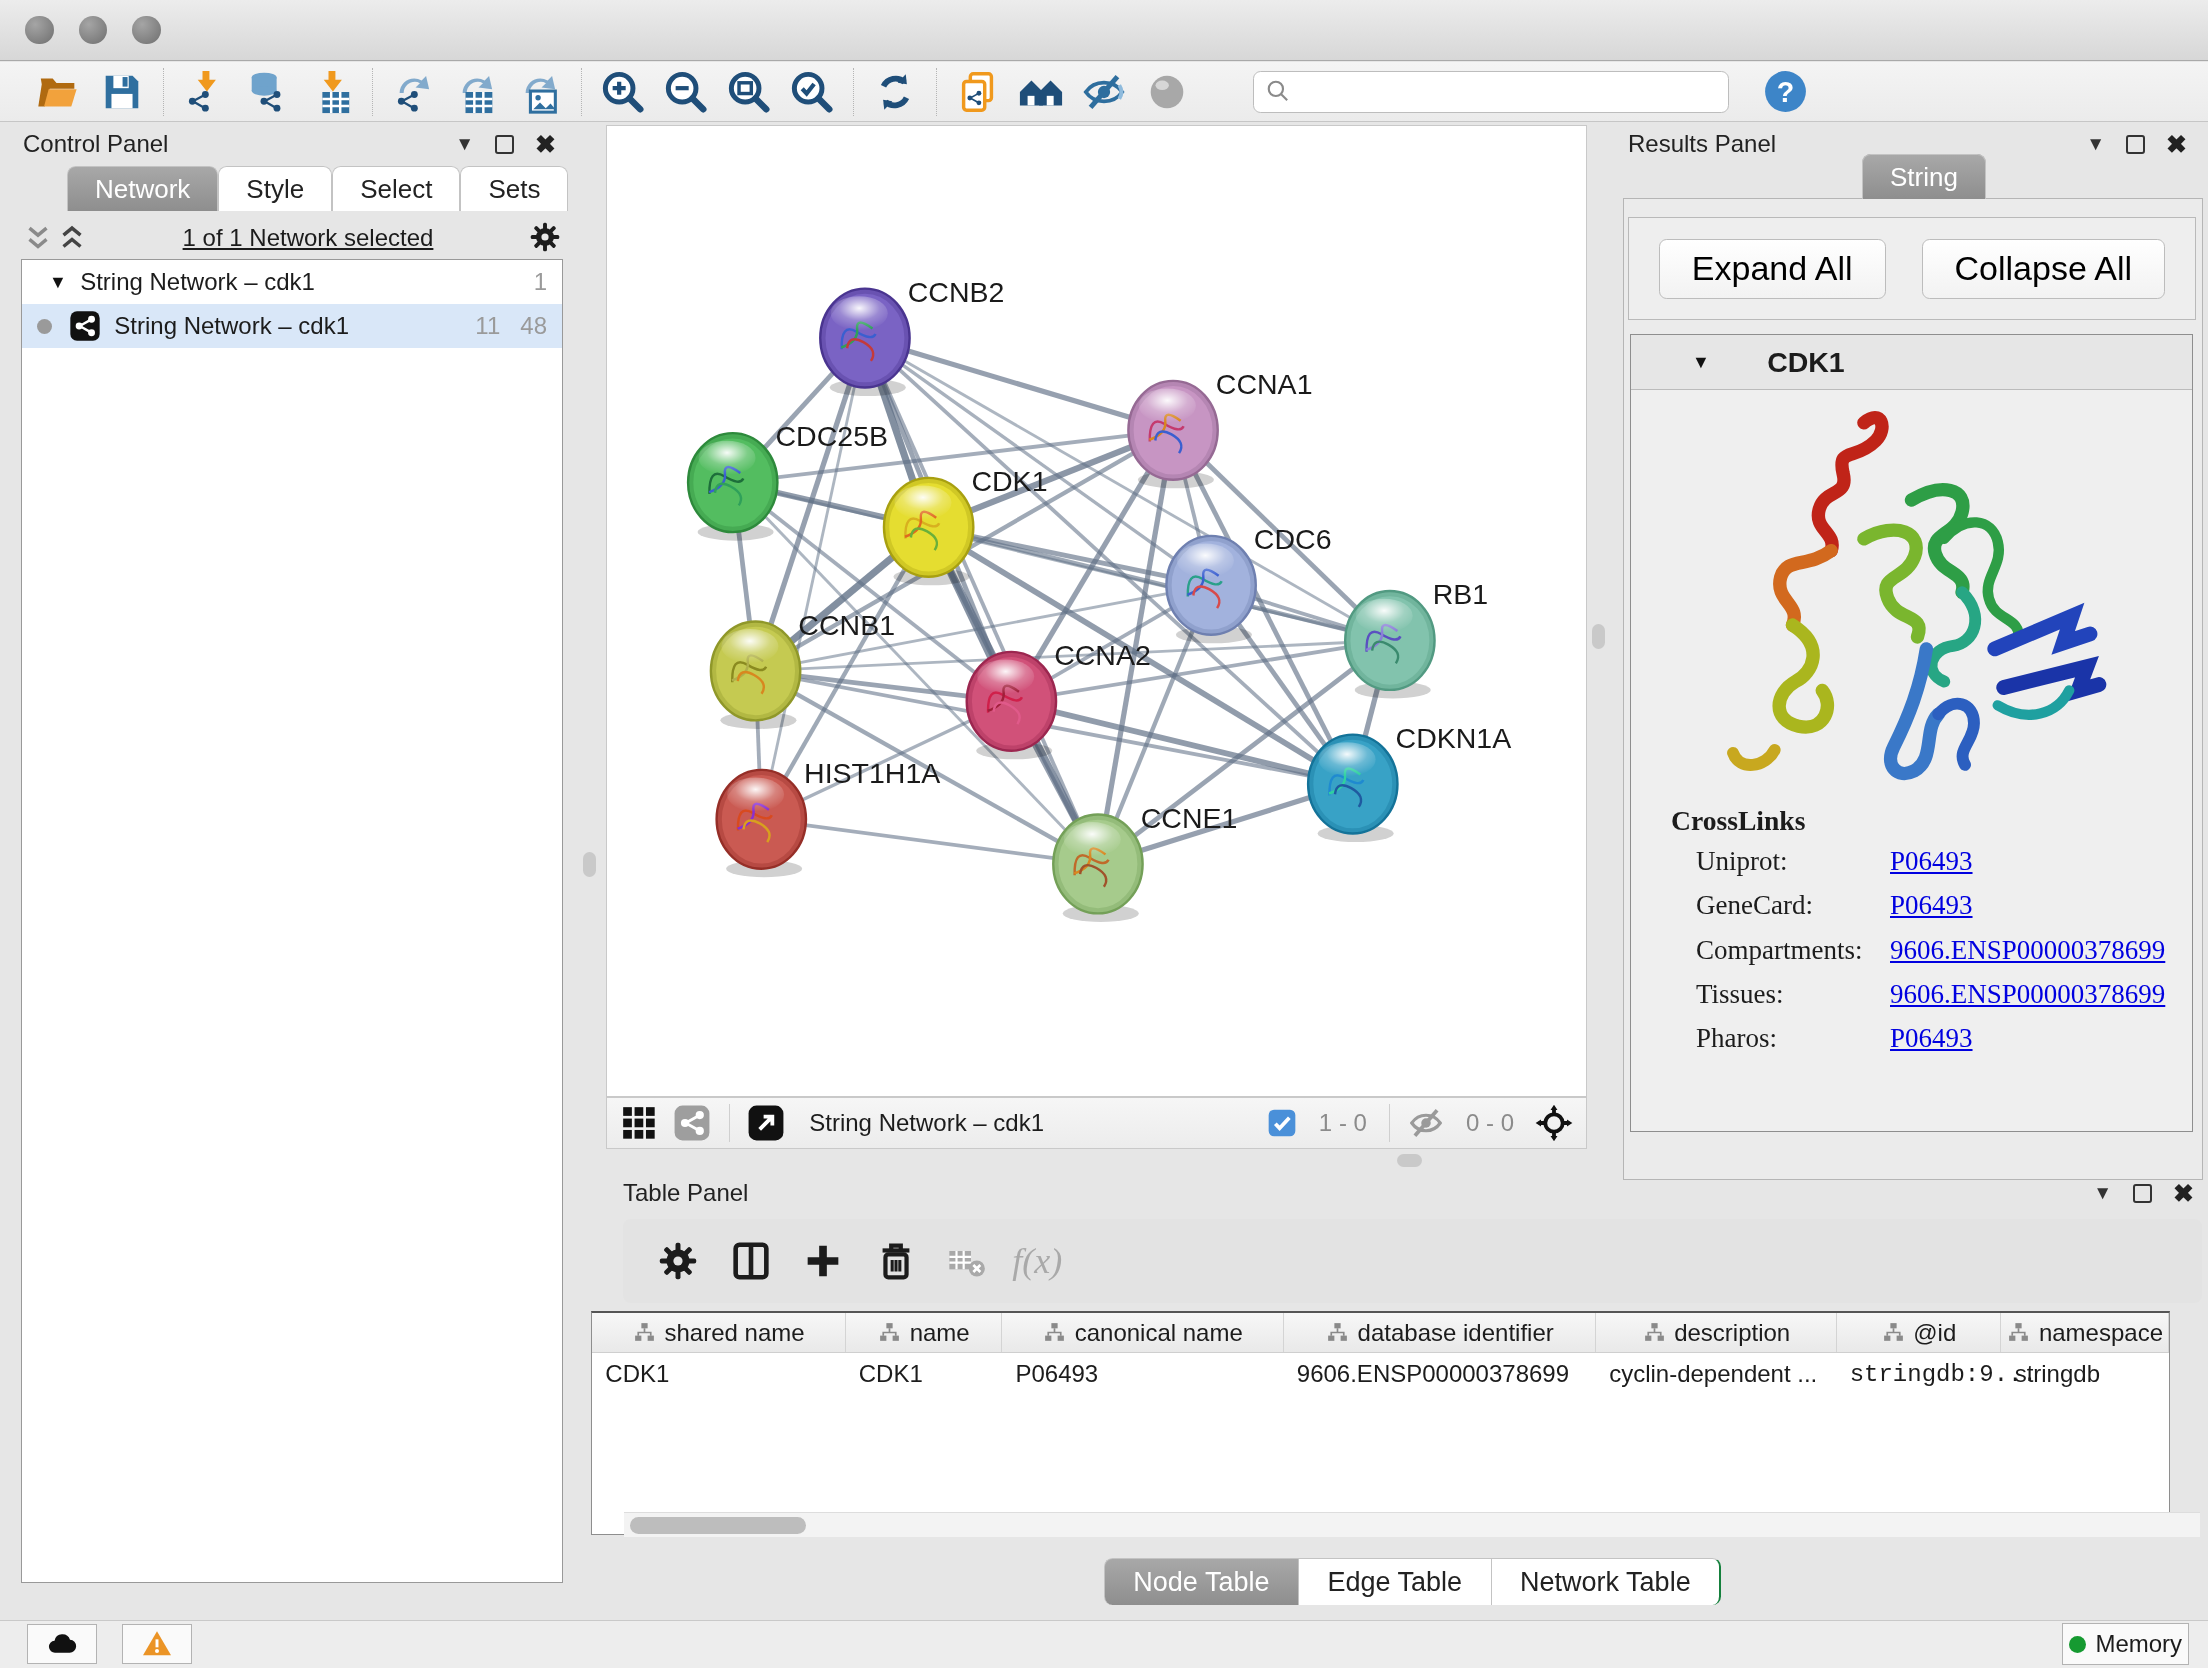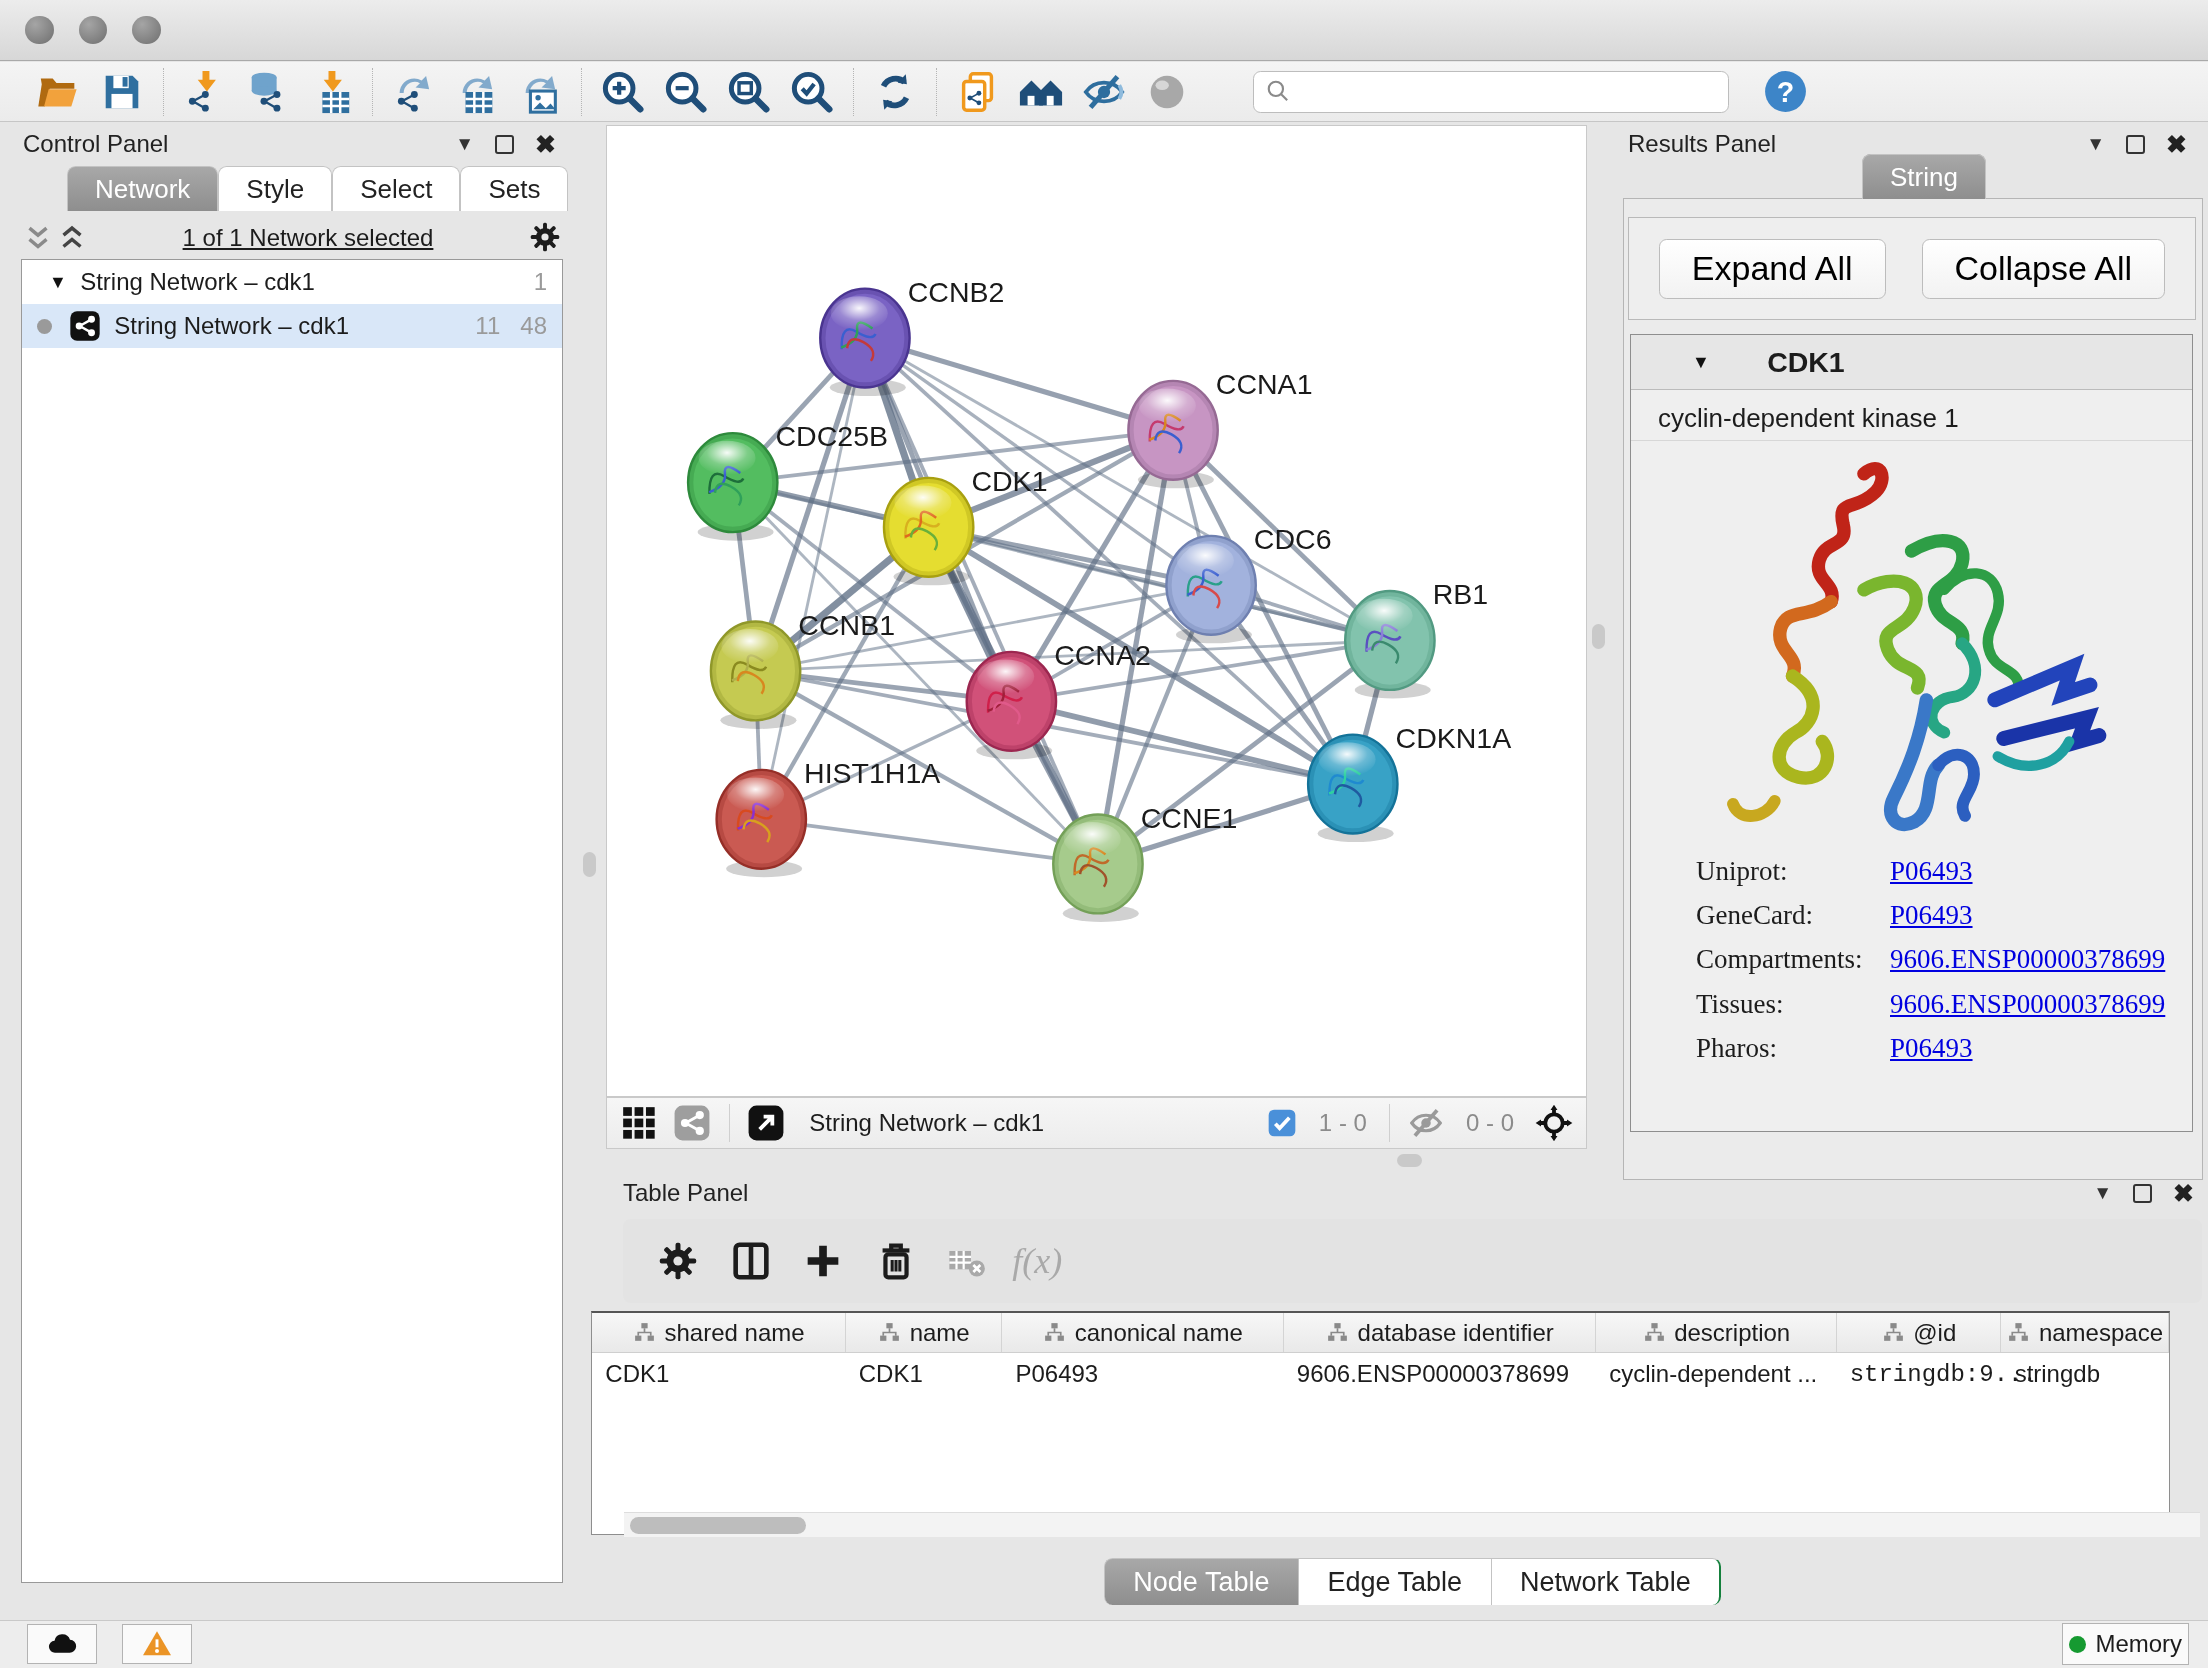--- a/index.html
+++ b/index.html
@@ -683,21 +683,20 @@
 </div>
 <div class="res-btnbox">
   <button class="res-btn">Expand All</button>
   <button class="res-btn">Collapse All</button>
 </div>
 <div class="res-entry">
   <div class="res-entry-head">
     <span class="disc">▼</span>
     <span class="res-entry-name">CDK1</span>
   </div>
-  <div class="res-desc">cyclin-dependent kinase 1</div>
   <div class="protein-wrap">
     <svg width="447" height="409" viewBox="0 0 300 275">
       <g fill="none" stroke-linecap="round">
         <path d="M118 18 C130 8 134 22 126 30 C112 44 100 34 104 52 C108 68 92 62 88 76 C84 90 100 92 96 104" stroke="#c02418" stroke-width="9"></path>
         <path d="M96 104 C80 116 66 108 62 122 C58 138 76 140 70 154" stroke="#d2691e" stroke-width="9"></path>
         <path d="M70 154 C46 150 30 162 32 180 C34 198 54 200 50 214 C46 228 28 224 30 240" stroke="#c8a center81f" stroke-width="8"></path>
         <path d="M30 240 C34 252 52 250 58 238" stroke="#c8a81f" stroke-width="8"></path>
         <path d="M70 154 C92 168 84 186 72 192 C58 200 56 218 74 222 C92 226 98 208 90 198" stroke="#aab61e" stroke-width="9"></path>
         <path d="M118 96 C140 84 158 92 152 108 C146 124 128 120 134 136 C140 152 160 146 154 162" stroke="#7ab62e" stroke-width="9"></path>
         <path d="M150 70 C170 58 188 62 184 78 C180 94 162 92 166 106 C170 120 188 118 184 132" stroke="#2e9e46" stroke-width="9"></path>
@@ -705,20 +704,21 @@
         <path d="M172 96 C186 80 204 82 208 98 C212 114 198 122 202 136 C206 152 224 148 222 164" stroke="#2e9e46" stroke-width="7"></path>
         <path d="M160 170 C156 196 148 216 138 236 C132 248 140 258 152 252 C166 244 158 224 168 214" stroke="#3a78c8" stroke-width="9"></path>
         <path d="M168 214 C178 202 192 206 192 220 C192 232 180 238 186 248" stroke="#2c5fc0" stroke-width="8"></path>
         <path d="M206 170 L258 148 L252 166 L270 160" stroke="#2244bb" stroke-width="10"></path>
         <path d="M212 196 L268 182 L262 198 L276 194" stroke="#1a34a8" stroke-width="10"></path>
         <path d="M208 208 C228 220 248 214 256 198" stroke="#1fa0a0" stroke-width="7"></path>
       </g>
     </svg>
   </div>
   <div class="crosslinks">
+    <h3>CrossLinks</h3>
     <div id="crosslinks">
         <div class="cl-row">
           <span class="cl-label">Uniprot:</span>
           <span class="cl-link">P06493</span>
         </div>
         <div class="cl-row">
           <span class="cl-label">GeneCard:</span>
           <span class="cl-link">P06493</span>
         </div>
         <div class="cl-row">

